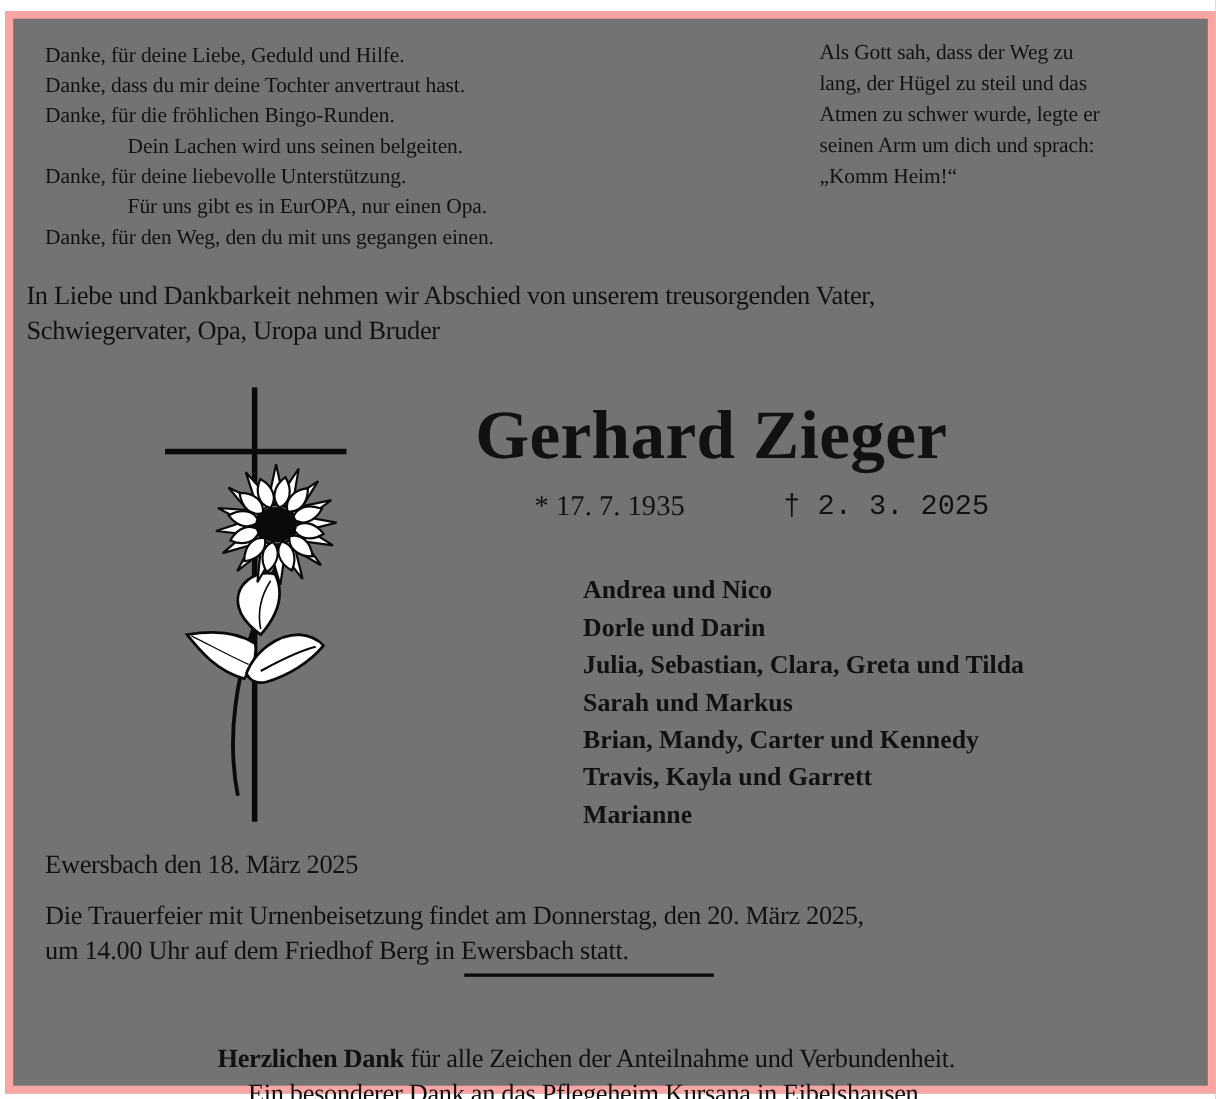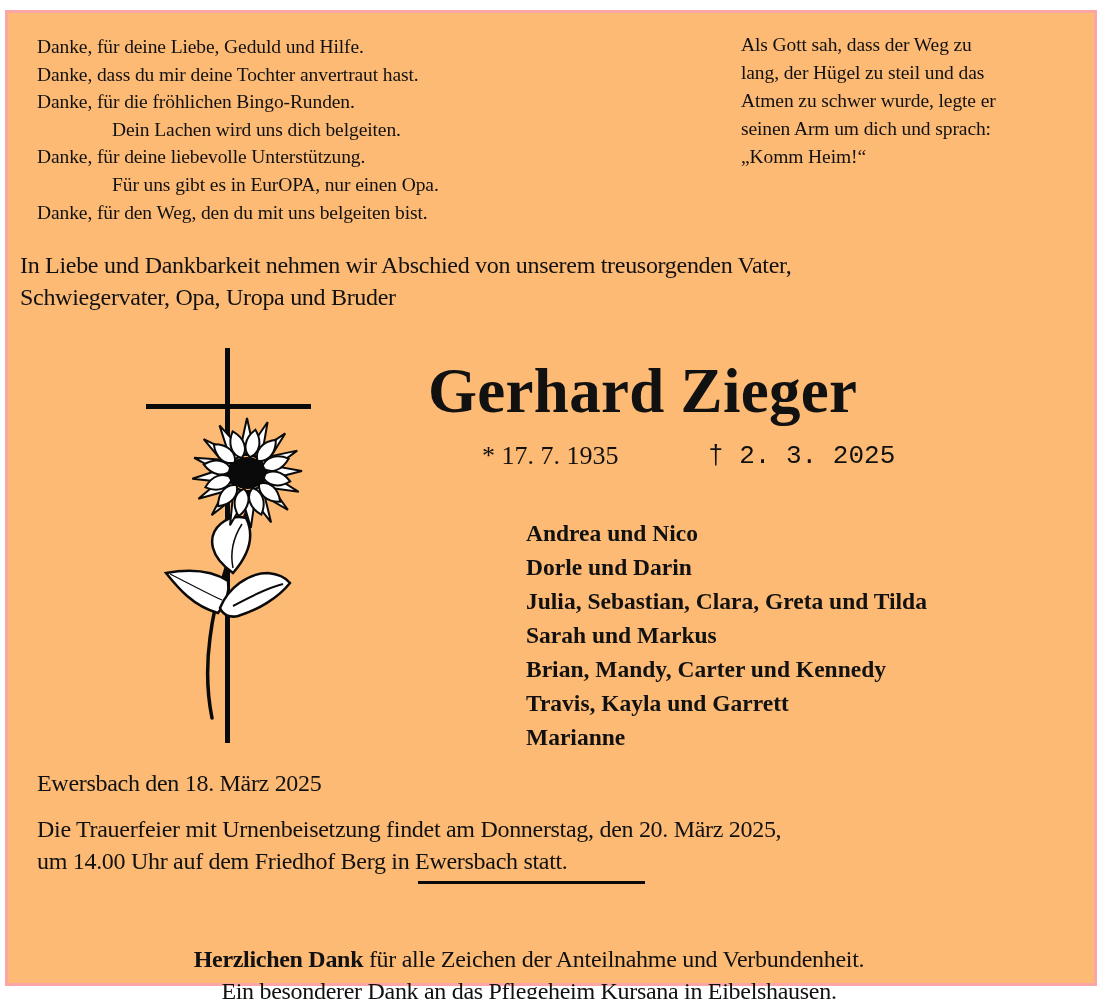--- a/index.html
+++ b/index.html
@@ -14,22 +14,22 @@
       overflow: hidden;
       font-family: "Liberation Serif", "DejaVu Serif", serif;
       color: #111111;
     }
     .frame {
       position: absolute;
       left: 5px;
       top: 10px;
       width: 1086px;
       height: 970px;
-      border: 3px solid #fca5a5;
-      background: #fdba74;
+      border: 7px solid #fca5a5;
+      background: #737373;
     }
     .abs { position: absolute; }
     .poem-left {
       left: 29px;
       top: 20px;
       font-size: 19.5px;
       line-height: 27.6px;
       letter-spacing: -0.1px;
     }
     .poem-left .indent { padding-left: 75px; }
@@ -114,24 +114,24 @@
   </style>
 </head>
 <body>
 
 <div class="frame">
 
   <div class="abs poem-left">
     <span class="line">Danke, für deine Liebe, Geduld und Hilfe.</span>
     <span class="line">Danke, dass du mir deine Tochter anvertraut hast.</span>
     <span class="line">Danke, für die fröhlichen Bingo-Runden.</span>
-    <span class="line indent">Dein Lachen wird uns dich belgeiten.</span>
+    <span class="line indent">Dein Lachen wird uns seinen belgeiten.</span>
     <span class="line">Danke, für deine liebevolle Unterstützung.</span>
     <span class="line indent">Für uns gibt es in EurOPA, nur einen Opa.</span>
-    <span class="line">Danke, für den Weg, den du mit uns belgeiten bist.</span>
+    <span class="line">Danke, für den Weg, den du mit uns gegangen einen.</span>
   </div>
 
   <div class="abs poem-right">
     <span class="line">Als Gott sah, dass der Weg zu</span>
     <span class="line">lang, der Hügel zu steil und das</span>
     <span class="line">Atmen zu schwer wurde, legte er</span>
     <span class="line">seinen Arm um dich und sprach:</span>
     <span class="line">„Komm Heim!“</span>
   </div>
 

